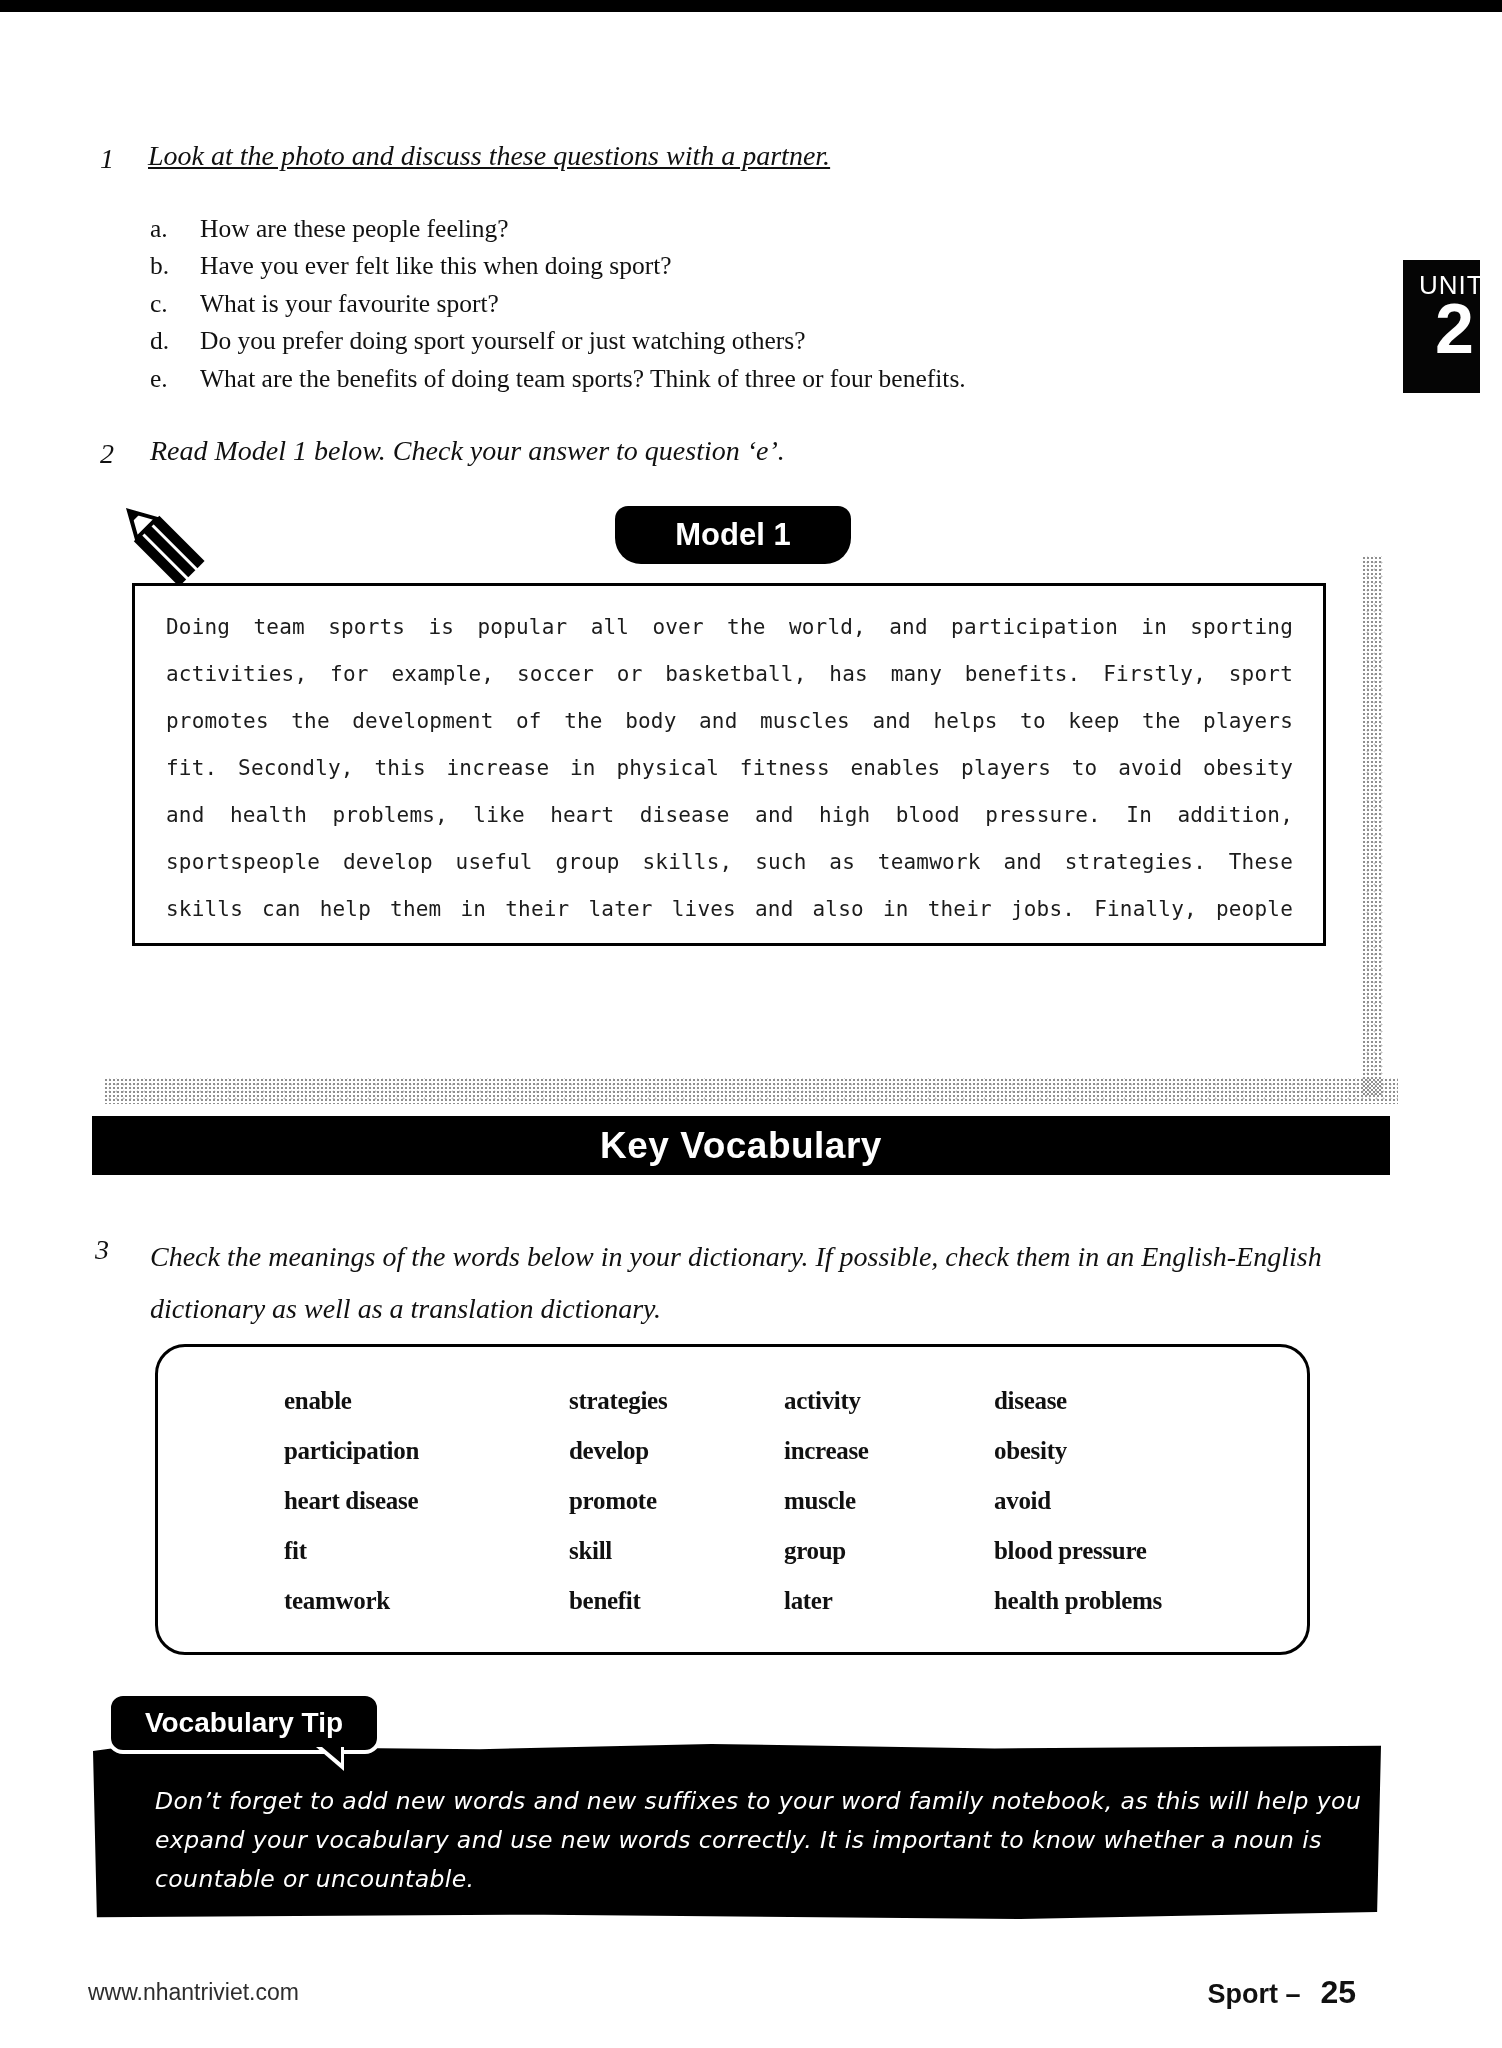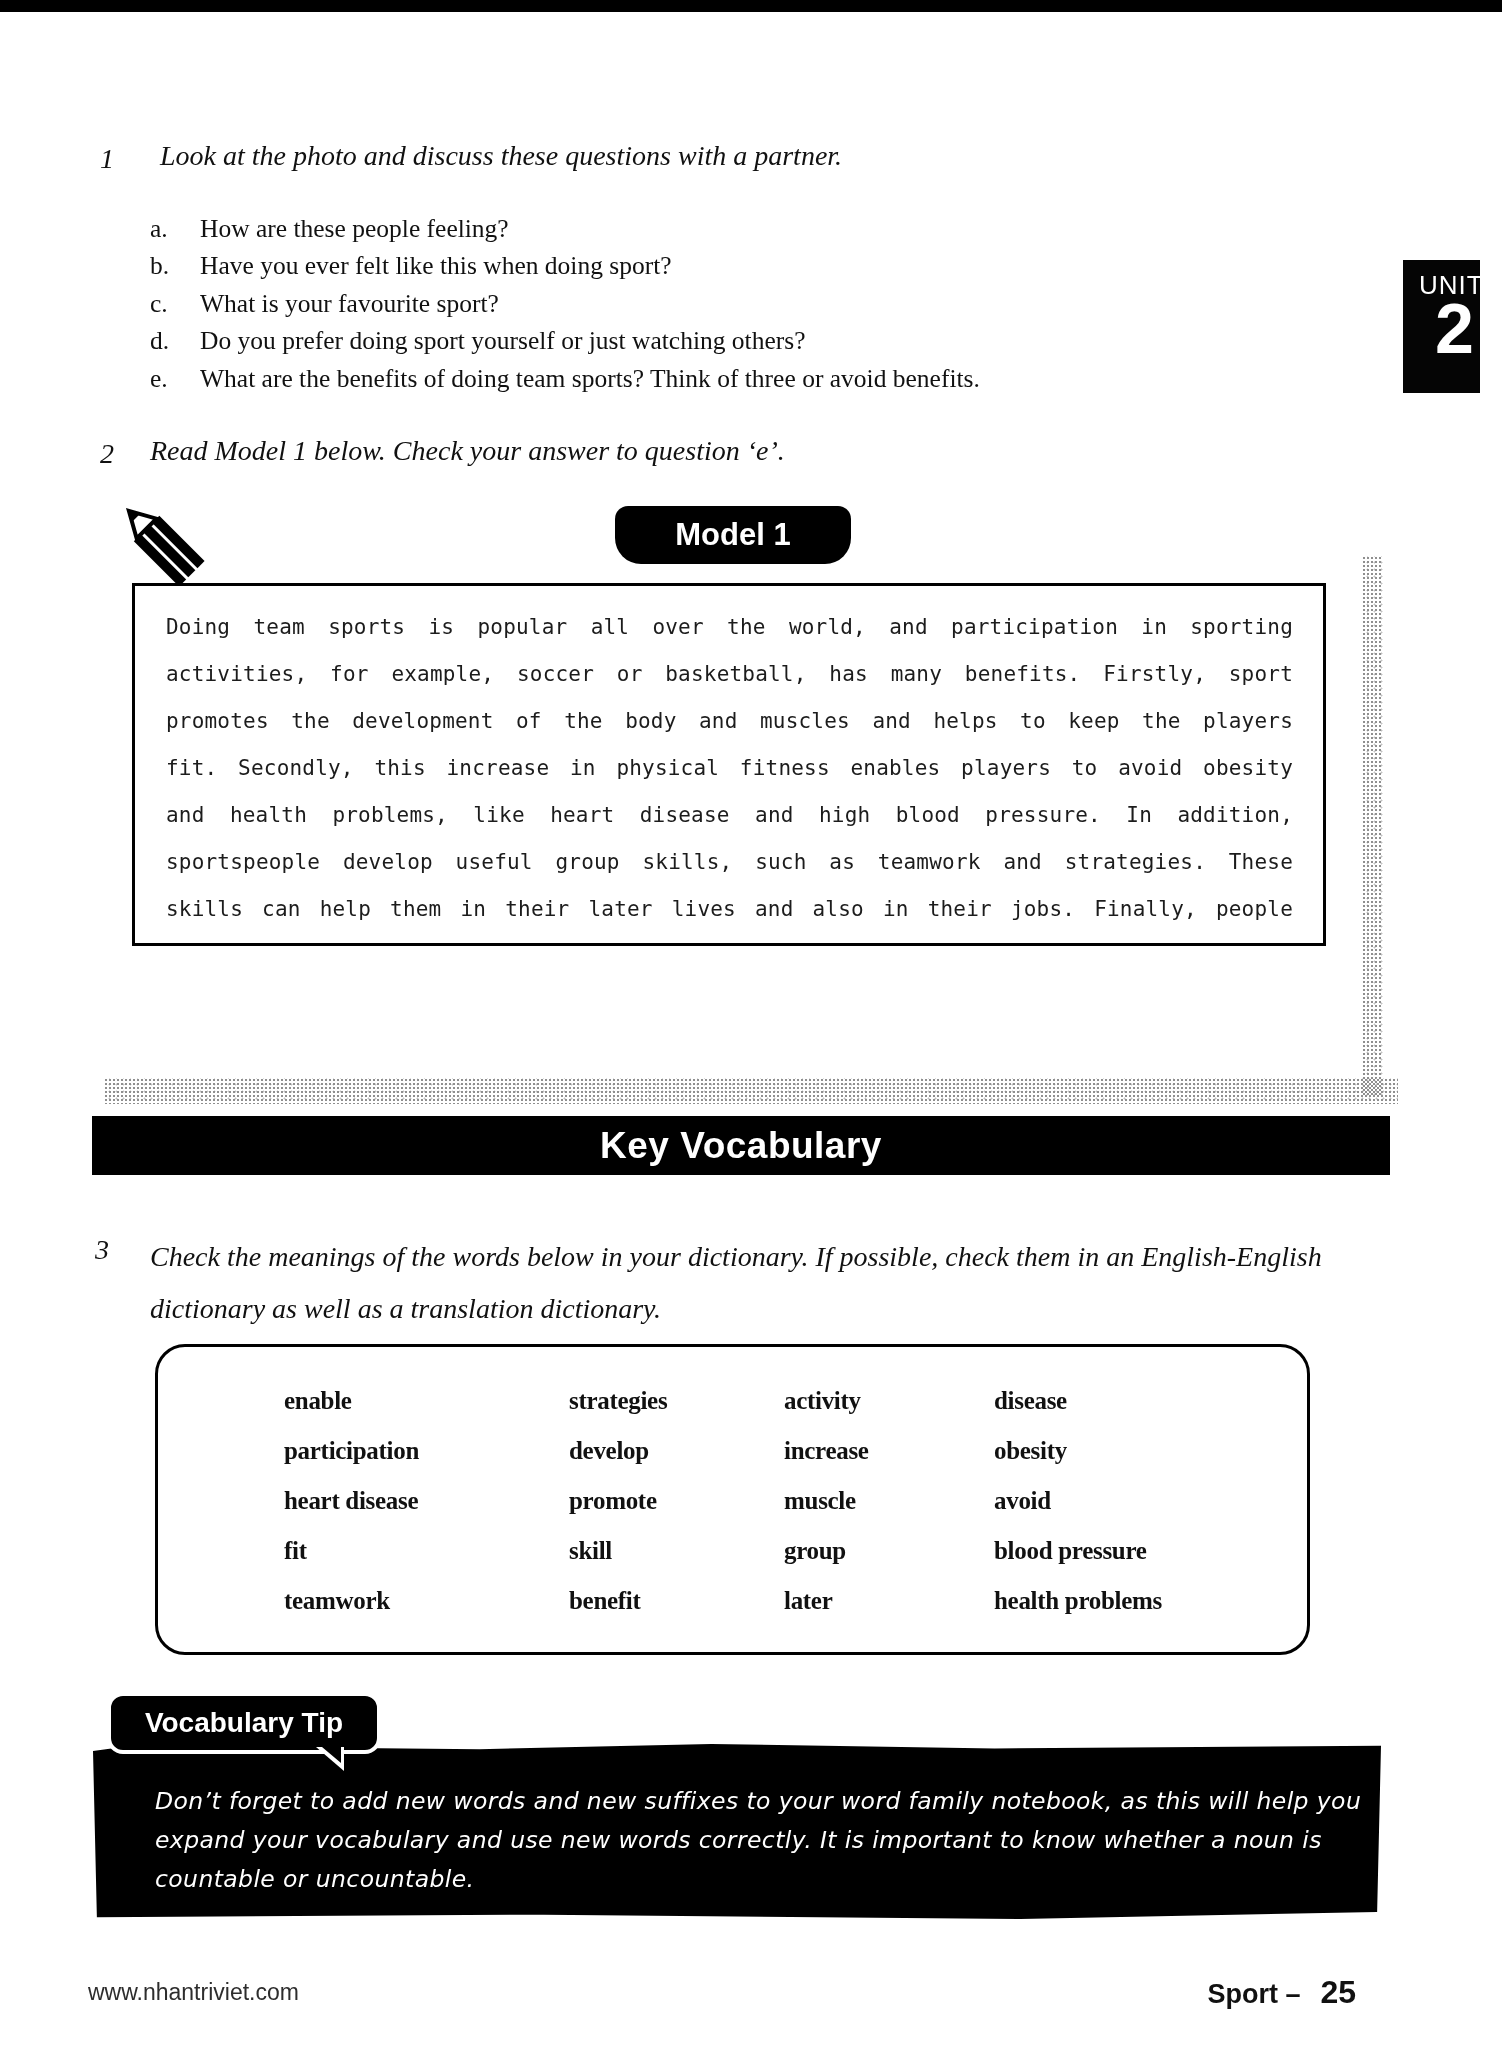--- a/index.html
+++ b/index.html
@@ -82,37 +82,37 @@
 <div class="page">
 
   <div class="abs top-bar"></div>
 
   <div class="abs unit-tab">
     <div class="unit-word">UNIT</div>
     <div class="unit-num">2</div>
   </div>
 
   <div class="abs ex-number" style="left:100px;top:143px;">1</div>
-  <div class="abs ex-instruction" style="left:160px;top:140px;">Look at the photo and discuss these questions with a partner.</div>
+  <div class="abs ex-instruction" style="left:148px;top:140px;text-decoration:underline;">Look at the photo and discuss these questions with a partner.</div>
 
   <div class="abs q-list">
     <div class="q-item">
       <span class="q-letter">a.</span><span>How are these people feeling?</span>
     </div>
     <div class="q-item">
       <span class="q-letter">b.</span><span>Have you ever felt like this when doing sport?</span>
     </div>
     <div class="q-item">
       <span class="q-letter">c.</span><span>What is your favourite sport?</span>
     </div>
     <div class="q-item">
       <span class="q-letter">d.</span><span>Do you prefer doing sport yourself or just watching others?</span>
     </div>
     <div class="q-item">
-      <span class="q-letter">e.</span><span>What are the benefits of doing team sports? Think of three or avoid benefits.</span>
+      <span class="q-letter">e.</span><span>What are the benefits of doing team sports? Think of three or four benefits.</span>
     </div>
   </div>
 
   <div class="abs ex-number" style="left:100px;top:438px;">2</div>
   <div class="abs ex-instruction" style="left:150px;top:435px;">Read Model 1 below. Check your answer to question ‘e’.</div>
 
   <svg class="abs" style="left:114px;top:490px;" width="104" height="104" viewBox="0 0 104 104">
     <g transform="rotate(45 46 52)">
       <polygon points="2,52 27,38 27,66" fill="#ffffff" stroke="#000" stroke-width="4"></polygon>
       <polygon points="2,52 12,46 12,58" fill="#000"></polygon>

